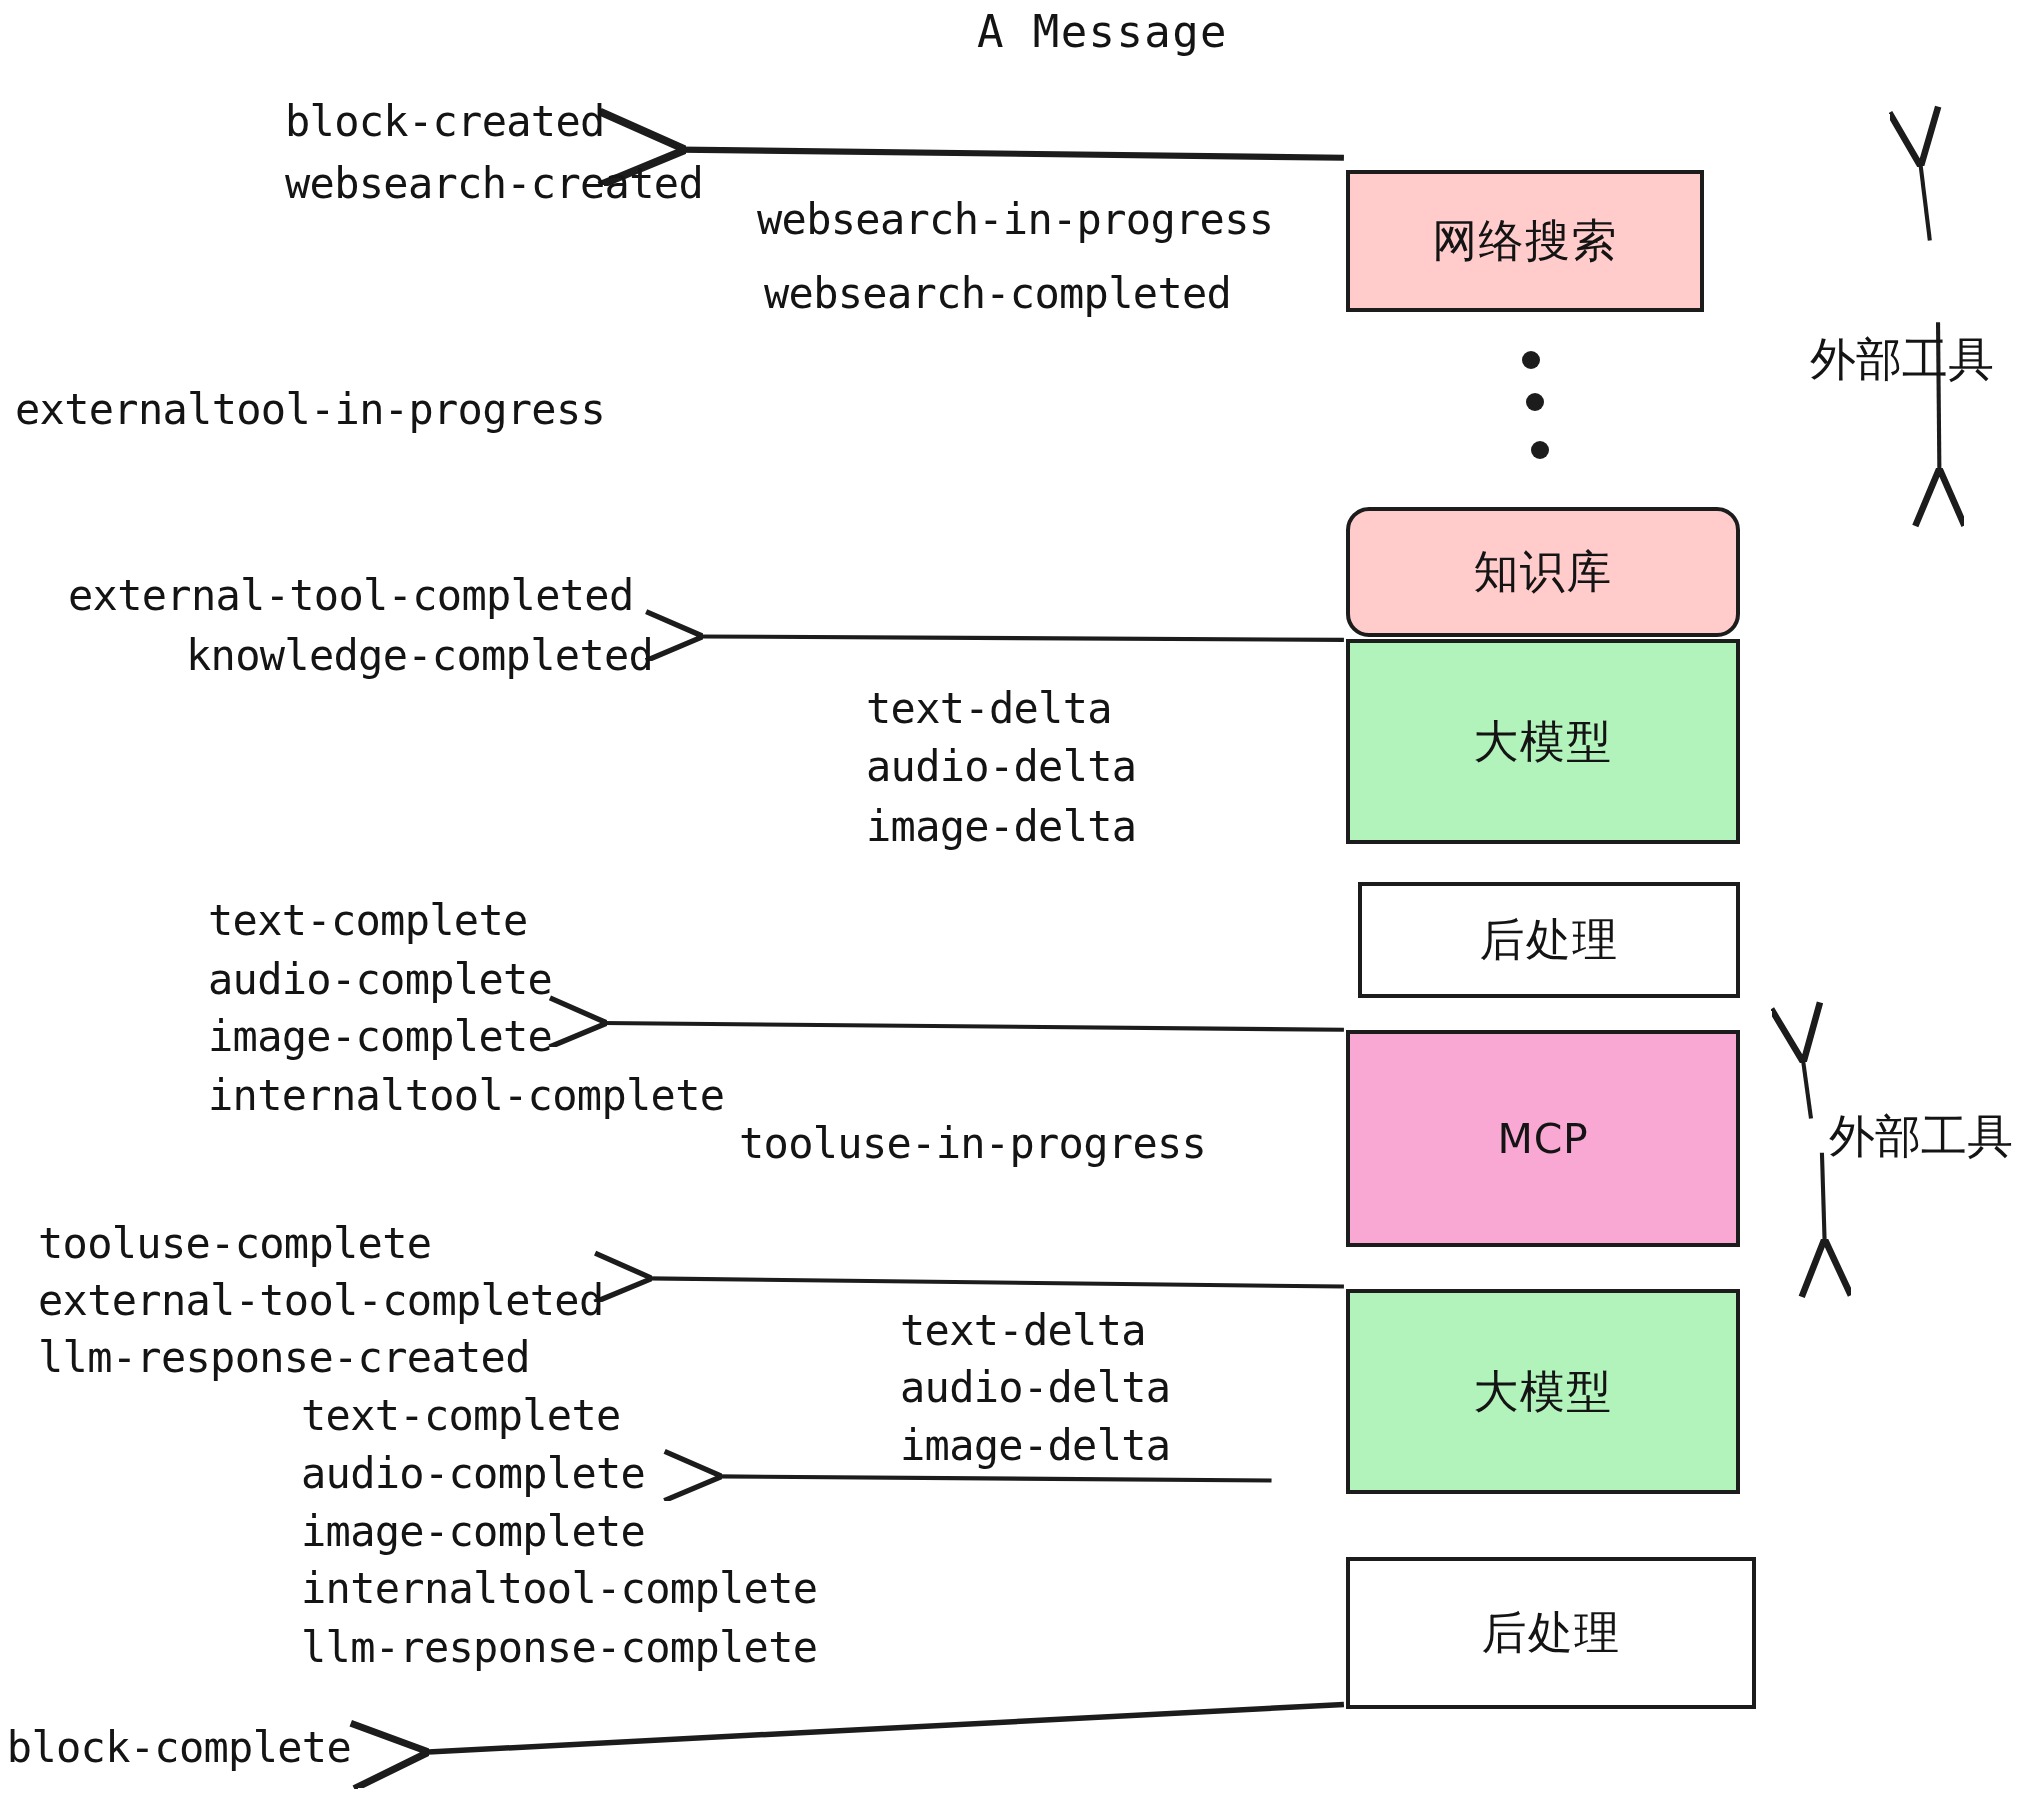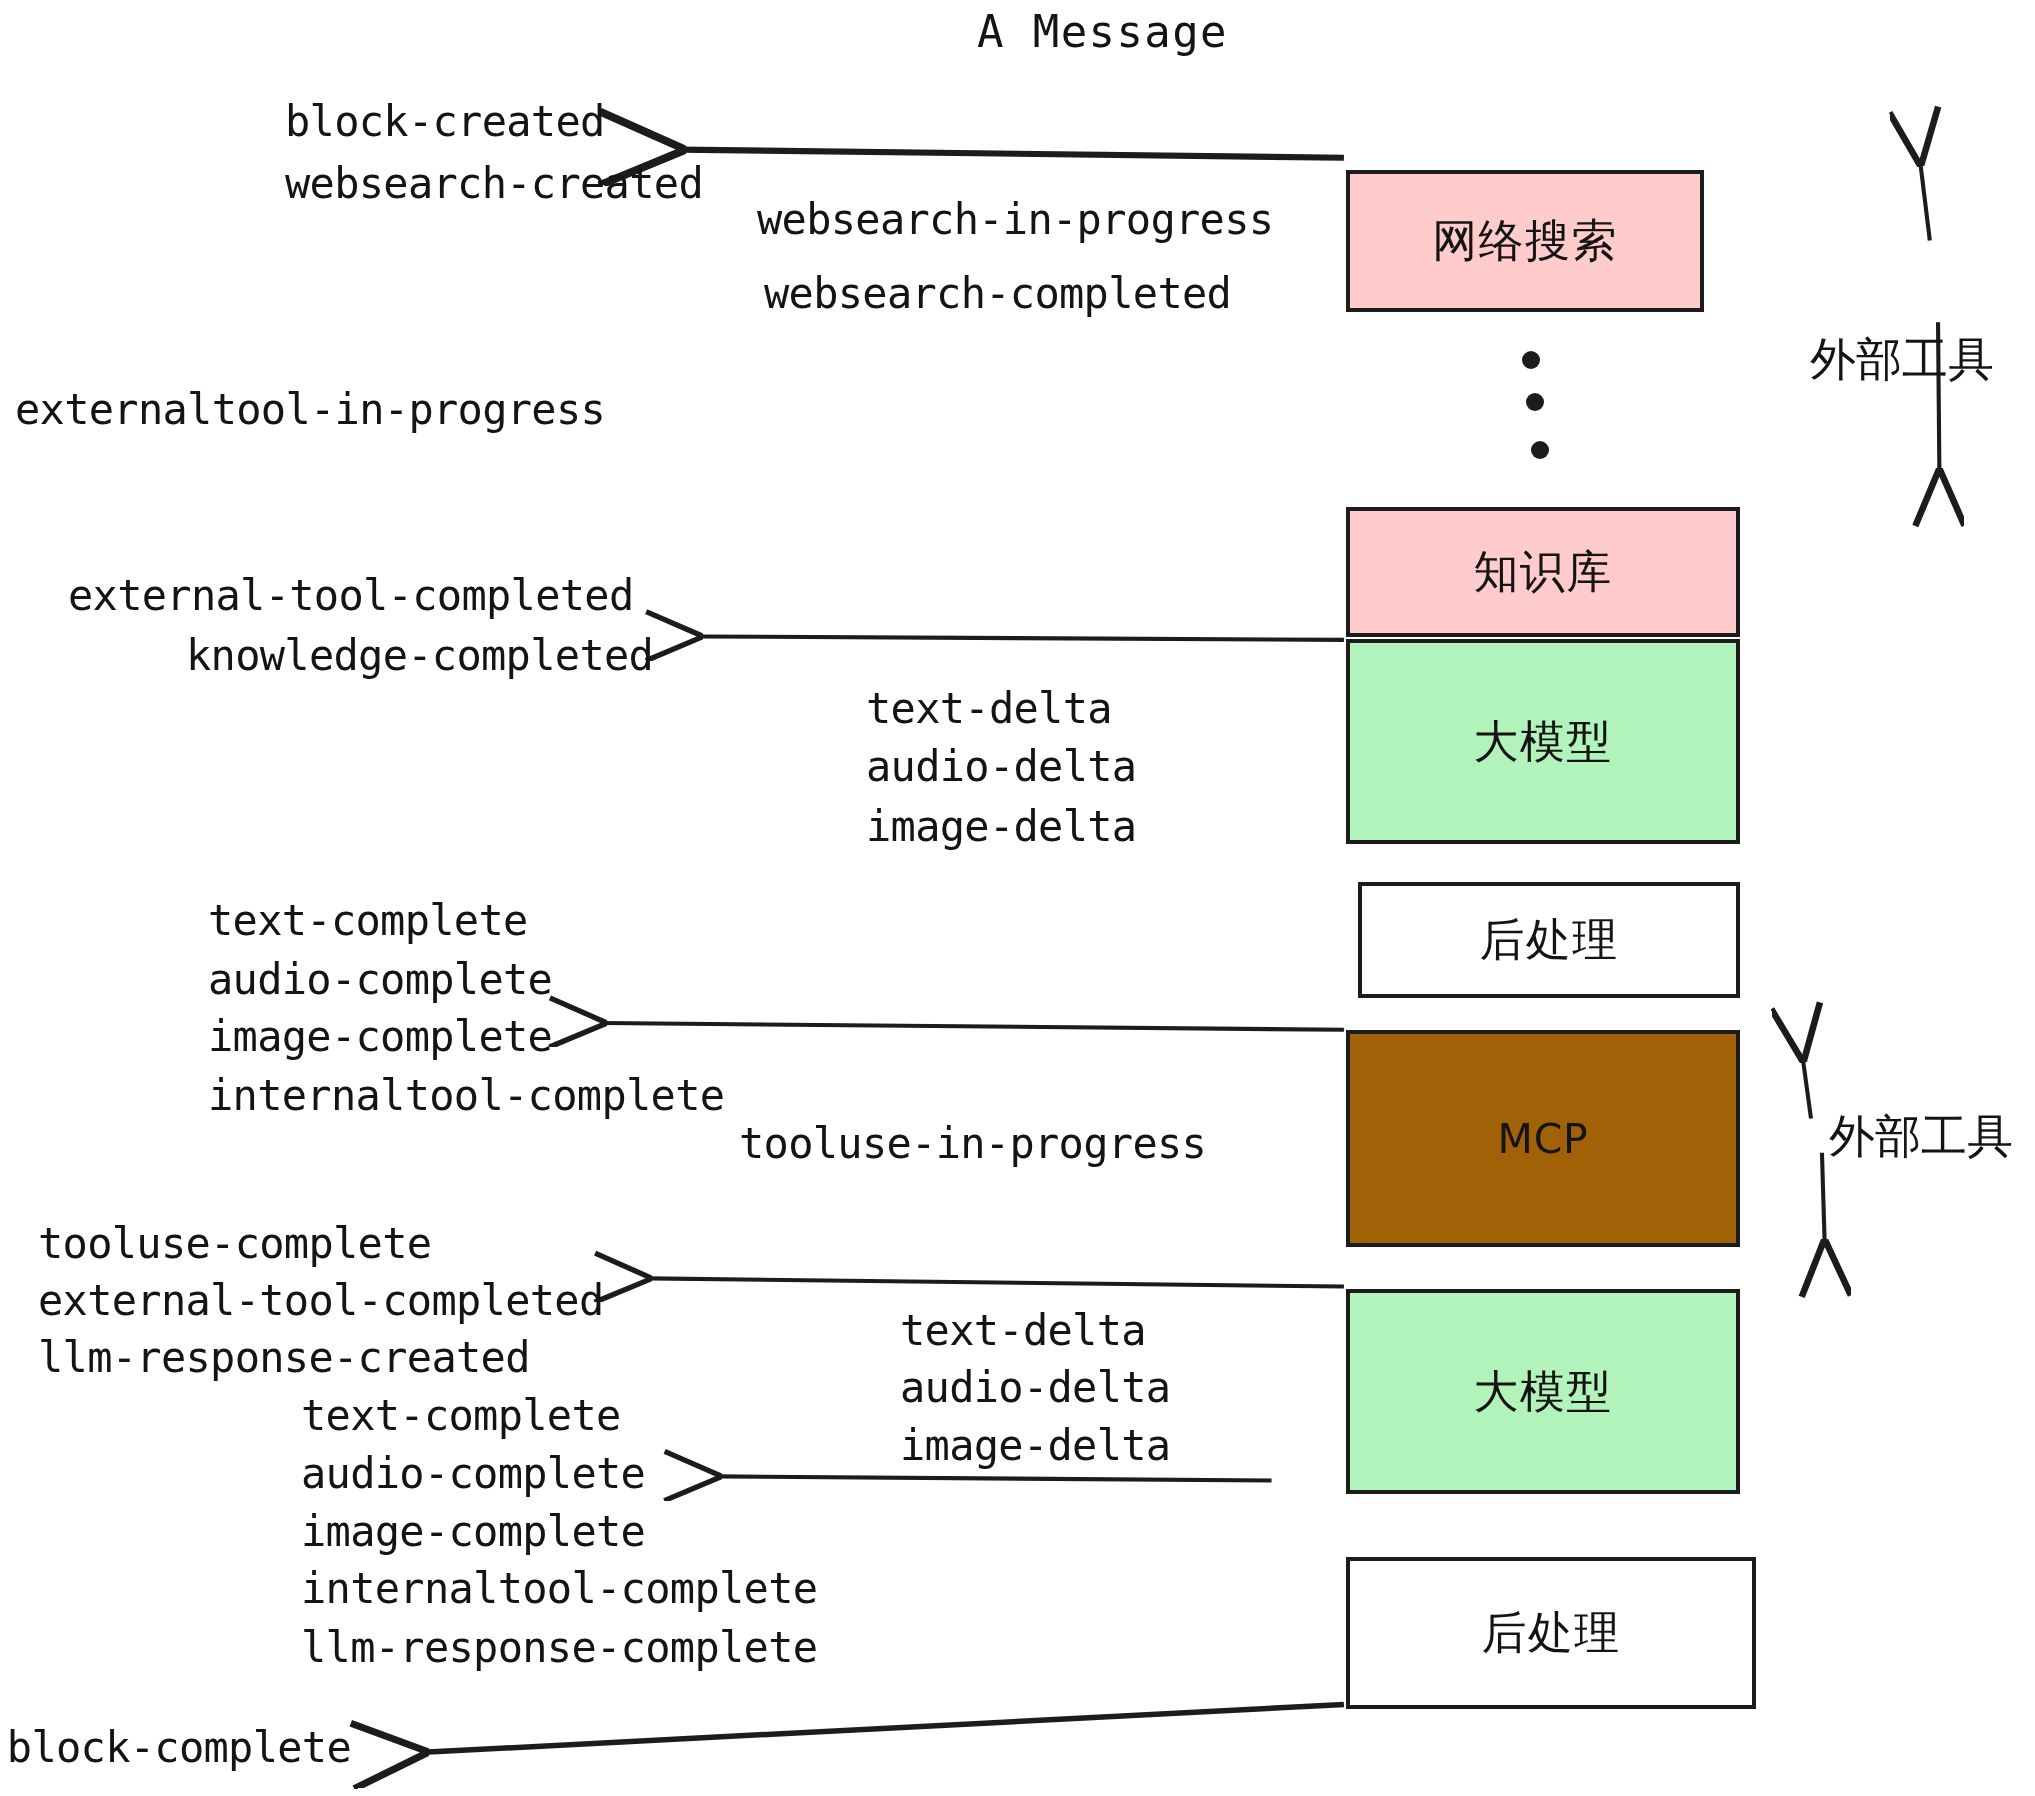--- a/index.html
+++ b/index.html
@@ -52,21 +52,21 @@
     position:absolute;
     box-sizing:border-box;
     border:4.8px solid #1c1c1c;
     display:flex;
     align-items:center;
     justify-content:center;
   }
   .box .cjk{position:static;}
   .box-pink{background:#ffcbcb;}
   .box-green{background:#b2f2bb;}
-  .box-yellow{background:#a16207;}
+  .box-yellow{background:#f9a8d4;}
   .box-white{background:#ffffff;}
   
   .dot{
     position:absolute;
     width:18px;height:18px;
     border-radius:50%;
     background:#1c1c1c;
   }
   
   #arrows{
@@ -104,21 +104,21 @@
     <line x1="2838" y1="472" x2="2840" y2="692" stroke="#1c1c1c" stroke-width="6" marker-end="url(#ahv)"></line>
 
     <line x1="2652" y1="1638" x2="2640" y2="1550" stroke="#1c1c1c" stroke-width="6" marker-end="url(#ahv)"></line>
     <line x1="2668" y1="1688" x2="2672" y2="1820" stroke="#1c1c1c" stroke-width="6" marker-end="url(#ahv)"></line>
   </svg>
 
   <div class="box box-pink" style="left:1346px;top:170px;width:358px;height:142px;">
     <span class="cjk">网络搜索</span>
   </div>
 
-  <div class="box box-pink" style="left:1346px;top:507px;width:394px;height:130px;">
+  <div class="box box-pink" style="left:1346px;top:507px;width:394px;height:130px;border-radius:23px;">
     <span class="cjk">知识库</span>
   </div>
 
   <div class="box box-green" style="left:1346px;top:639px;width:394px;height:205px;">
     <span class="cjk">大模型</span>
   </div>
 
   <div class="box box-white" style="left:1358px;top:882px;width:382px;height:116px;border-width:4.1px;">
     <span class="cjk">后处理</span>
   </div>

